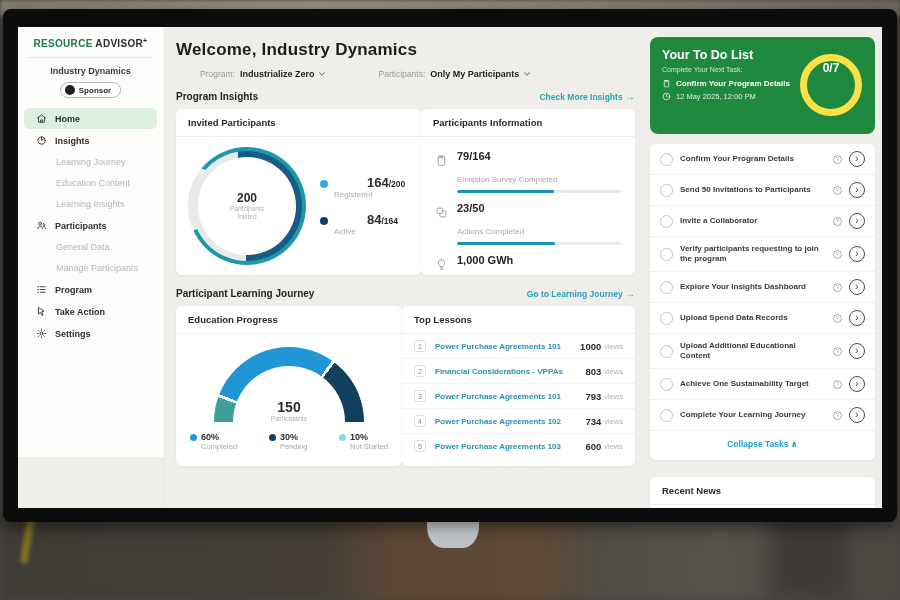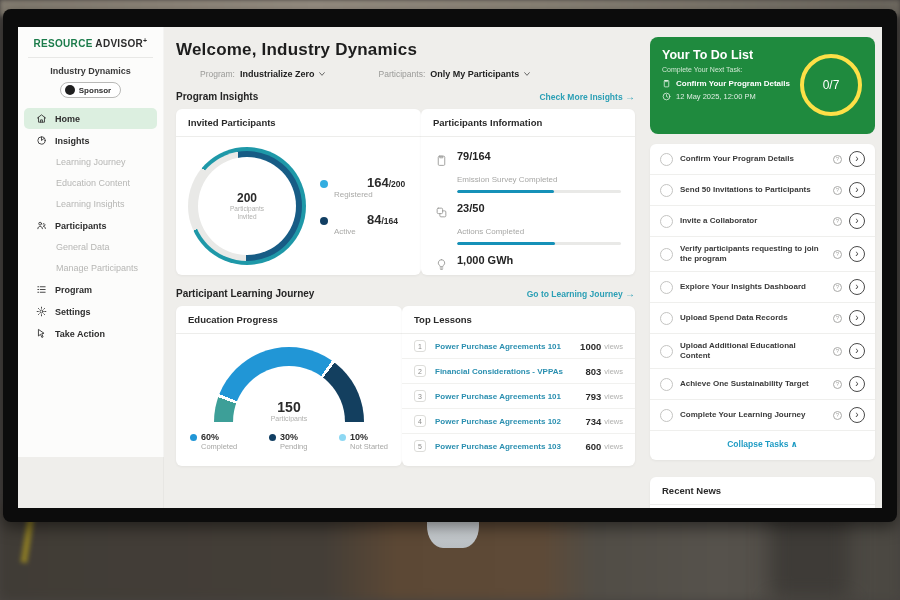--- a/index.html
+++ b/index.html
@@ -110,22 +110,22 @@
 
   
   .right { width:237px; flex:none; padding:10px 7px 0 5px; position:relative; }
   .todo-hero { background:#1f8a3e; border-radius:8px; padding:11px 12px; color:#fff; position:relative; height:97px; margin-bottom:10px; }
   .todo-title { font-size:12.5px; font-weight:bold; }
   .todo-sub { font-size:7px; color:#cfe7d2; margin:4px 0 6px; }
   .todo-line { display:flex; align-items:center; gap:5px; margin-top:4px; }
   .todo-line svg { width:9px; height:9px; stroke:#eaf5ec; fill:none; stroke-width:2; stroke-linecap:round; stroke-linejoin:round; flex:none; }
   .todo-next { font-size:8px; font-weight:bold; }
   .todo-due { font-size:7.5px; color:#dfeee2; }
-  .todo-ring { position:absolute; right:13px; top:17px; width:62px; height:62px; border:4px solid #fde047; border-radius:50%;
-    display:flex; align-items:center; justify-content:center; font-size:12px; font-weight:normal; }
+  .todo-ring { position:absolute; right:13px; top:17px; width:62px; height:62px; border:7px solid #fde047; border-radius:50%;
+    display:flex; align-items:flex-start; justify-content:center; font-size:12px; font-weight:bold; }
 
   .task-card { padding:0 0 2px; }
   .task { display:flex; align-items:center; gap:7px; padding:7px 10px; border-bottom:1px solid #efefed; }
   .task-check { width:13px; height:13px; border:1.5px solid #c4c4c2; border-radius:50%; background:#fff; flex:none; cursor:pointer; }
   .task-label { flex:1; font-size:8px; font-weight:bold; color:#3a3a3a; line-height:1.25; }
   .q-icon { width:9px; height:9px; border:1px solid #a9a9a7; border-radius:50%; color:#a9a9a7; font-size:6px;
     display:flex; align-items:center; justify-content:center; flex:none; cursor:pointer; }
   .task-go { width:16px; height:16px; border:1.3px solid #4a4a4a; border-radius:50%; color:#3f3f3f; font-size:10px;
     display:flex; align-items:center; justify-content:center; flex:none; cursor:pointer; padding-bottom:1px; }
   .collapse-row { text-align:center; padding:8px 0 9px; font-size:8.5px; font-weight:bold; color:#1f9cc4; cursor:pointer; }
@@ -194,30 +194,30 @@
       <span>Manage Participants</span>
     </div>
     <div class="nav-item">
       <svg viewBox="0 0 24 24">
             <path d="M4 6 H6 M9.5 6 H20 M4 12 H6 M9.5 12 H20 M4 18 H6 M9.5 18 H20"></path>
           </svg>
       <span>Program</span>
     </div>
     <div class="nav-item">
       <svg viewBox="0 0 24 24">
+            <path d="M6 3.5 L17.5 11.5 L12.5 12.5 L15.5 19.5 L12.8 20.6 L9.8 13.8 L6 17 Z"></path>
+          </svg>
+      <span>Take Action</span>
+    </div>
+    <div class="nav-item">
+      <svg viewBox="0 0 24 24">
             <circle cx="12" cy="12" r="3.2"></circle>
             <path d="M12 2.5 V5 M12 19 V21.5 M2.5 12 H5 M19 12 H21.5 M5.3 5.3 L7 7 M17 17 L18.7 18.7 M18.7 5.3 L17 7 M7 17 L5.3 18.7"></path>
           </svg>
       <span>Settings</span>
-    </div>
-    <div class="nav-item">
-      <svg viewBox="0 0 24 24">
-            <path d="M6 3.5 L17.5 11.5 L12.5 12.5 L15.5 19.5 L12.8 20.6 L9.8 13.8 L6 17 Z"></path>
-          </svg>
-      <span>Take Action</span>
     </div>
   </div>
 
   <div class="main">
     <div class="welcome">Welcome, Industry Dynamics</div>
 
     <div class="filters">
       <div class="filter">
         <span class="filter-label">Program:</span>
         <span class="filter-value">

